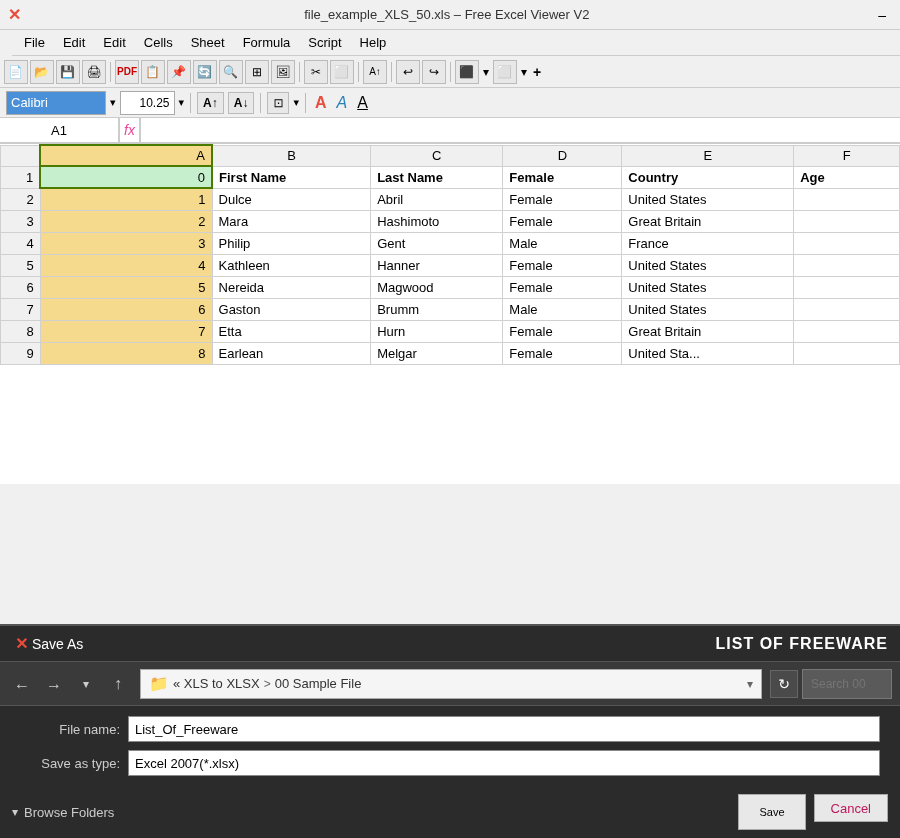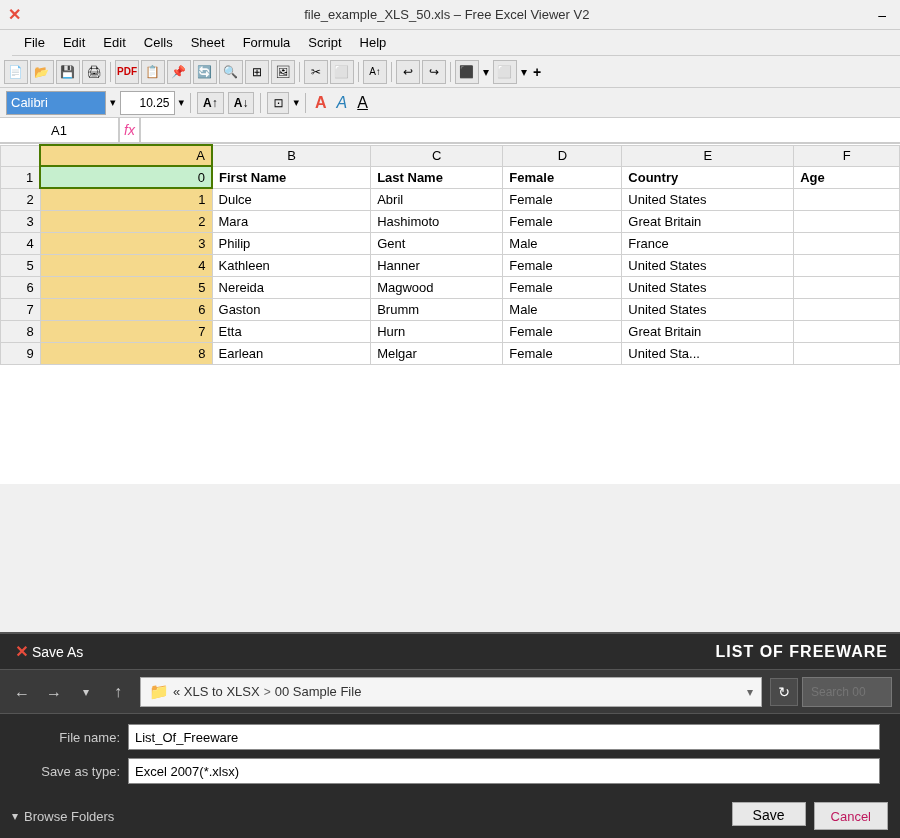--- a/index.html
+++ b/index.html
@@ -293,23 +293,23 @@
       font-size: 13px;
       cursor: pointer;
     }
     .browse-chevron { font-size: 12px; }
     .footer-buttons { margin-left: auto; display: flex; gap: 8px; }
     .dialog-save-btn {
       background: #e8e8e8;
       border: 1px solid #aaa;
       color: #000;
       padding: 4px 20px;
-      font-size: 14px;
-      cursor: pointer;
-      height: 24px;
+      font-size: 11px;
+      cursor: pointer;
+      height: 36px;
     }
     .dialog-cancel-btn {
       background: #e8e8e8;
       border: 1px solid #aaa;
       color: #be185d;
       padding: 4px 16px;
       font-size: 13px;
       cursor: pointer;
       height: 28px;
     }

